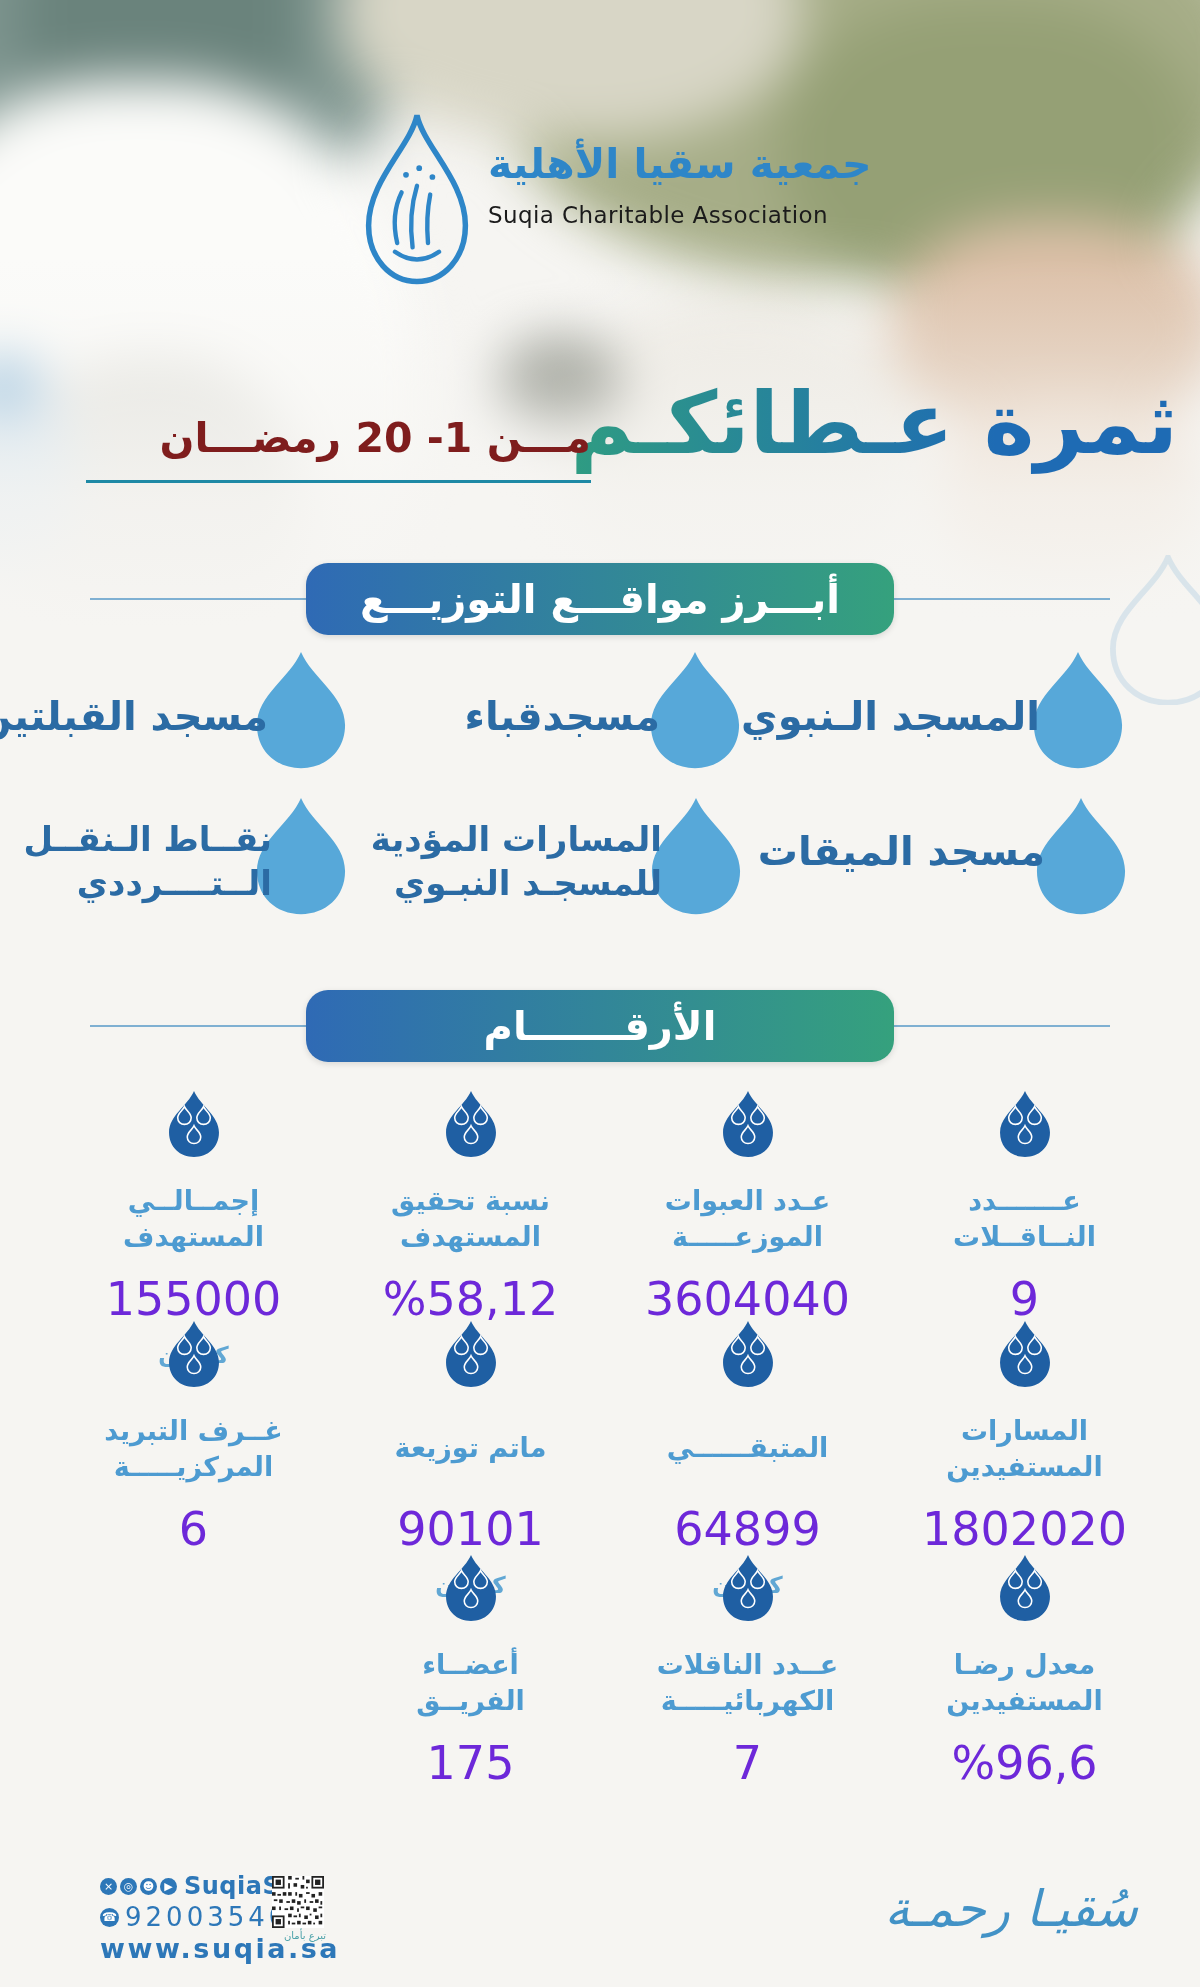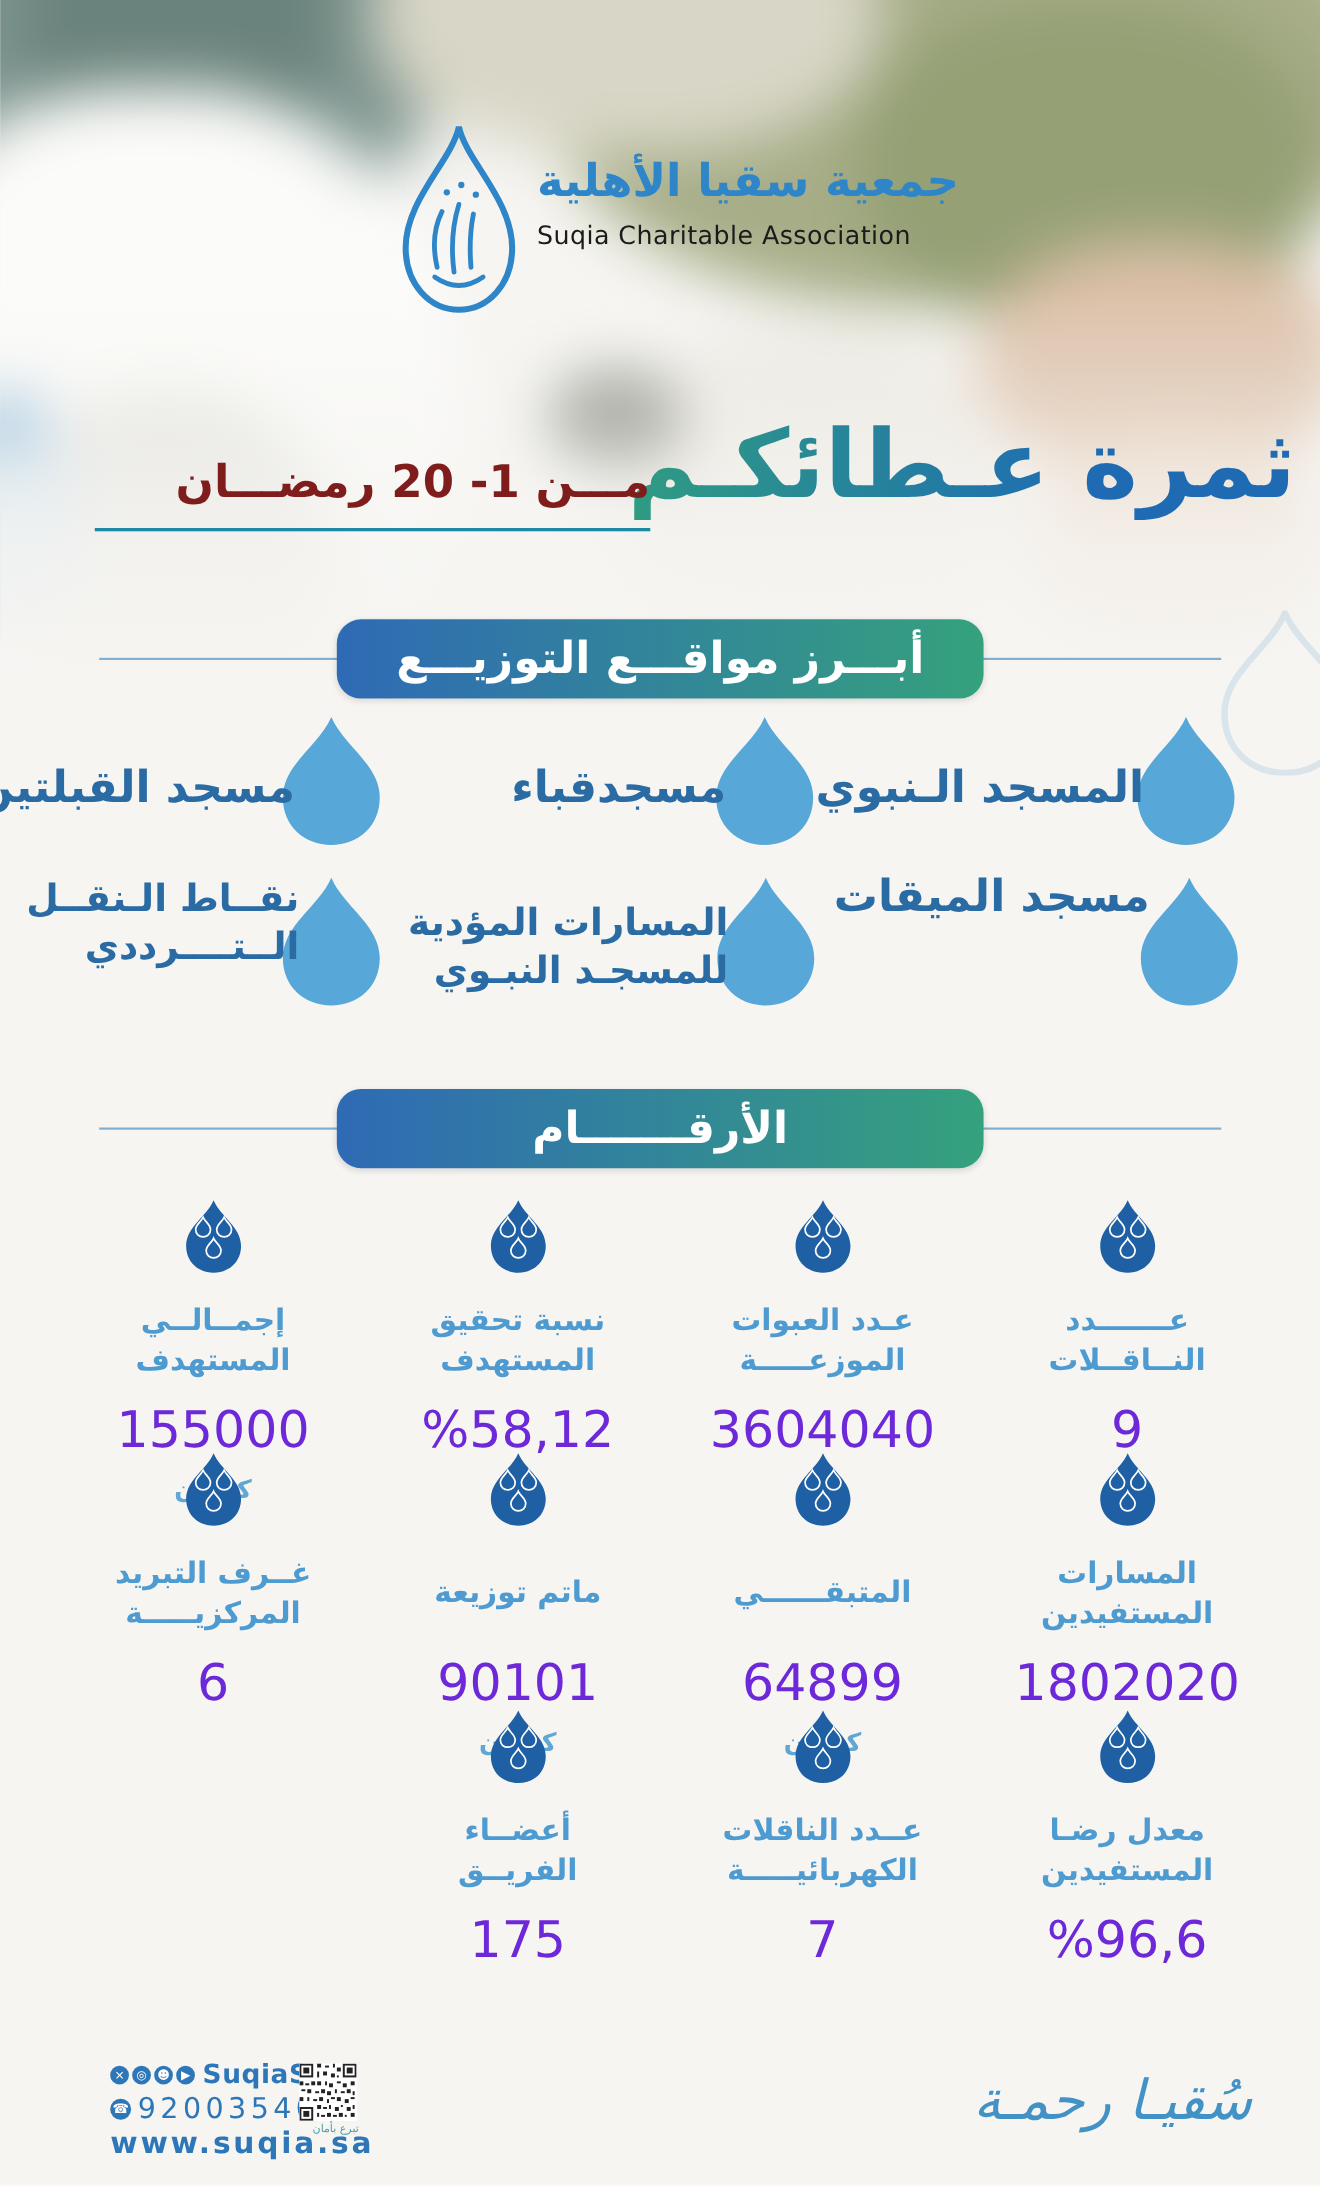--- a/index.html
+++ b/index.html
@@ -48,23 +48,23 @@
   .band2{top:990px;}
 
   
   .loc-diamond{position:absolute;z-index:1;}
   .loc-text{position:absolute;z-index:2;color:#2b6ba4;font-weight:bold;white-space:nowrap;text-align:right;}
   .loc-one{font-size:40px;}
   .loc-two{font-size:34px;line-height:1.28;}
   .ld1{left:1031px;top:650px;} .lt1{right:160px;top:693px;}
   .ld2{left:648px; top:650px;} .lt2{right:540px;top:693px;}
   .ld3{left:254px; top:650px;} .lt3{right:932px;top:693px;}
-  .ld4{left:1034px;top:796px;} .lt4{right:155px;top:792px;}
+  .ld4{left:1034px;top:796px;} .lt4{right:155px;top:828px;}
   .ld5{left:649px; top:796px;} .lt5{right:538px;top:818px;}
-  .ld6{left:254px; top:796px;} .lt6{right:928px;top:796px;}
+  .ld6{left:254px; top:796px;} .lt6{right:928px;top:818px;}
 
   
   .stats-row{position:absolute;left:55px;width:1108px;display:flex;flex-direction:row-reverse;}
   .row1{top:1090px;} .row2{top:1320px;}
   .row3{top:1554px;left:332px;width:831px;}
   .stat{width:277px;display:flex;flex-direction:column;align-items:center;gap:16px;}
   .stat-icon{width:54px;height:68px;}
   .stat-label{margin-top:10px;height:70px;display:flex;flex-direction:column;justify-content:center;gap:2px;
      color:#4d9bd1;font-size:27px;font-weight:bold;text-align:center;}
   .stat-label span{display:block;line-height:34px;white-space:nowrap;}

